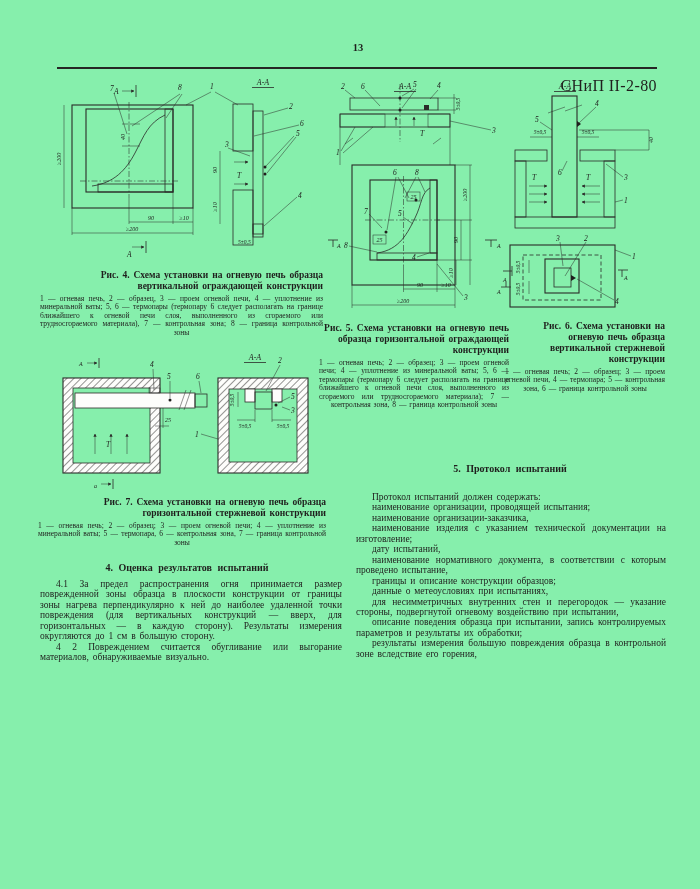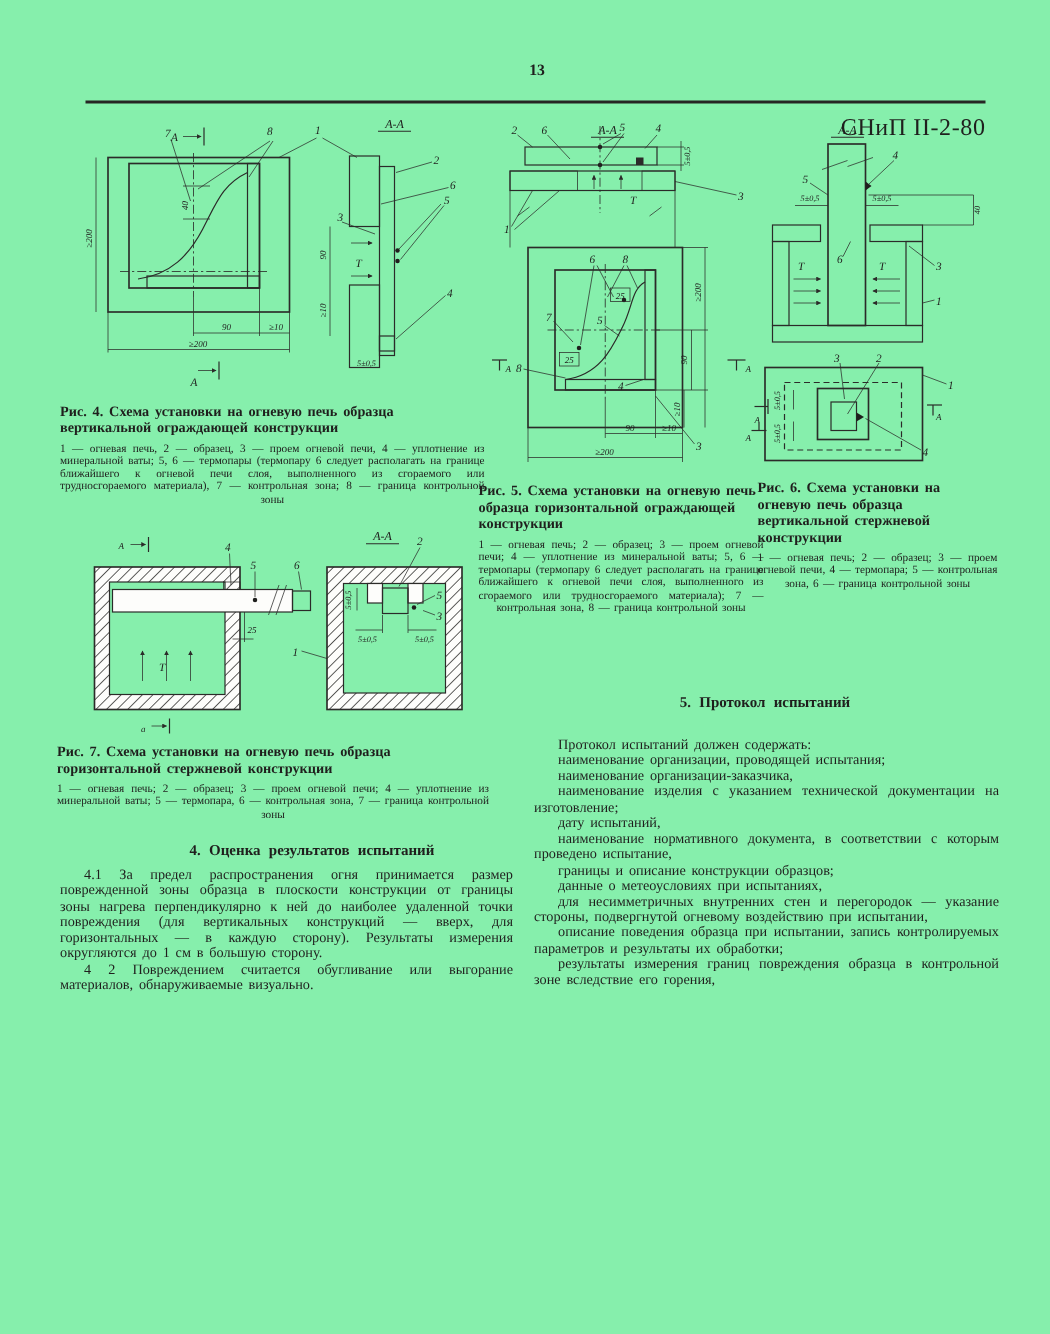--- a/index.html
+++ b/index.html
@@ -2,21 +2,21 @@
 <html><head>
 <meta charset="utf-8">
 <style>
   html,body{margin:0;padding:0;background:#e8e8e6;}
   .page{position:relative;width:700px;height:889px;background:#86efac;overflow:hidden;
         font-family:"Liberation Serif",serif;color:#1f1f1d;}
   .abs{position:absolute;}
   .hdr-num{top:42px;left:58px;width:600px;text-align:center;font-size:10.5px;font-weight:bold;}
   .hdr-code{top:41px;right:43px;font-size:16px;font-weight:normal;letter-spacing:.4px;margin-top:36px;}
   .rule{top:67px;left:57px;width:600px;height:2px;background:#262624;}
-  .cap-title{font-weight:bold;font-size:9.5px;line-height:11px;text-align:left;word-spacing:1.5px;}
+  .cap-title{font-weight:bold;font-size:9.5px;line-height:11px;text-align:right;word-spacing:1.5px;}
   .cap-legend{font-size:7.5px;line-height:8.4px;text-align:justify;text-align-last:center;margin-top:3px;word-spacing:1px;}
   .sec-head{font-weight:bold;font-size:10px;text-align:center;word-spacing:3px;}
   .body-txt{font-size:9.5px;line-height:10.45px;text-align:justify;word-spacing:1.5px;}
   .body-txt p{margin:0;text-indent:16px;}
   svg{overflow:visible;}
   svg text{font-family:"Liberation Serif",serif;font-style:italic;fill:#1f1f1d;font-size:7.5px;}
   svg .d{font-size:6px;} svg .s{font-size:5.5px;} svg .m{text-anchor:middle;}
   svg .o{stroke:#2b2b29;stroke-width:1.1;fill:none;}
   svg .o2{stroke:#2b2b29;stroke-width:.8;fill:none;}
   svg .thin{stroke:#2b2b29;stroke-width:.5;fill:none;}
@@ -390,34 +390,34 @@
   <div class="abs" style="left:505px;top:321px;width:160px">
     <div class="cap-title">Рис. 6. Схема установки на огневую печь образца вертикальной стержневой конструкции</div>
     <div class="cap-legend">1 — огневая печь; 2 — образец; 3 — проем огневой печи, 4 — термопара; 5 — контрольная зона, 6 — граница контрольной зоны</div>
   </div>
 
   <div class="abs" style="left:38px;top:497px;width:288px">
     <div class="cap-title">Рис. 7. Схема установки на огневую печь образца горизонтальной стержневой конструкции</div>
     <div class="cap-legend">1 — огневая печь; 2 — образец; 3 — проем огневой печи; 4 — уплотнение из минеральной ваты; 5 — термопара, 6 — контрольная зона, 7 — граница контрольной зоны</div>
   </div>
 
-  <div class="abs sec-head" style="left:57px;top:562px;width:302px">4. Оценка результатов испытаний</div>
+  <div class="abs sec-head" style="left:36px;top:562px;width:302px">4. Оценка результатов испытаний</div>
   <div class="abs body-txt" style="left:40px;top:579px;width:302px">
     <p>4.1 За предел распространения огня принимается размер поврежденной зоны образца в плоскости конструкции от границы зоны нагрева перпендикулярно к ней до наиболее удаленной точки повреждения (для вертикальных конструкций — вверх, для горизонтальных — в каждую сторону). Результаты измерения округляются до 1 см в большую сторону.</p>
     <p>4 2 Повреждением считается обугливание или выгорание материалов, обнаруживаемые визуально.</p>
   </div>
 
   <div class="abs sec-head" style="left:356px;top:463px;width:308px">5. Протокол испытаний</div>
   <div class="abs body-txt" style="left:356px;top:492px;width:310px">
     <p>Протокол испытаний должен содержать:</p>
     <p>наименование организации, проводящей испытания;</p>
     <p>наименование организации-заказчика,</p>
     <p>наименование изделия с указанием технической документации на изготовление;</p>
     <p>дату испытаний,</p>
     <p>наименование нормативного документа, в соответствии с которым проведено испытание,</p>
     <p>границы и описание конструкции образцов;</p>
     <p>данные о метеоусловиях при испытаниях,</p>
     <p>для несимметричных внутренних стен и перегородок — указание стороны, подвергнутой огневому воздействию при испытании,</p>
     <p>описание поведения образца при испытании, запись контролируемых параметров и результаты их обработки;</p>
-    <p>результаты измерения границ повреждения образца в контрольной зоне вследствие его горения,</p>
+    <p>результаты измерения большую повреждения образца в контрольной зоне вследствие его горения,</p>
   </div>
 
 </div>
 
 </body></html>

